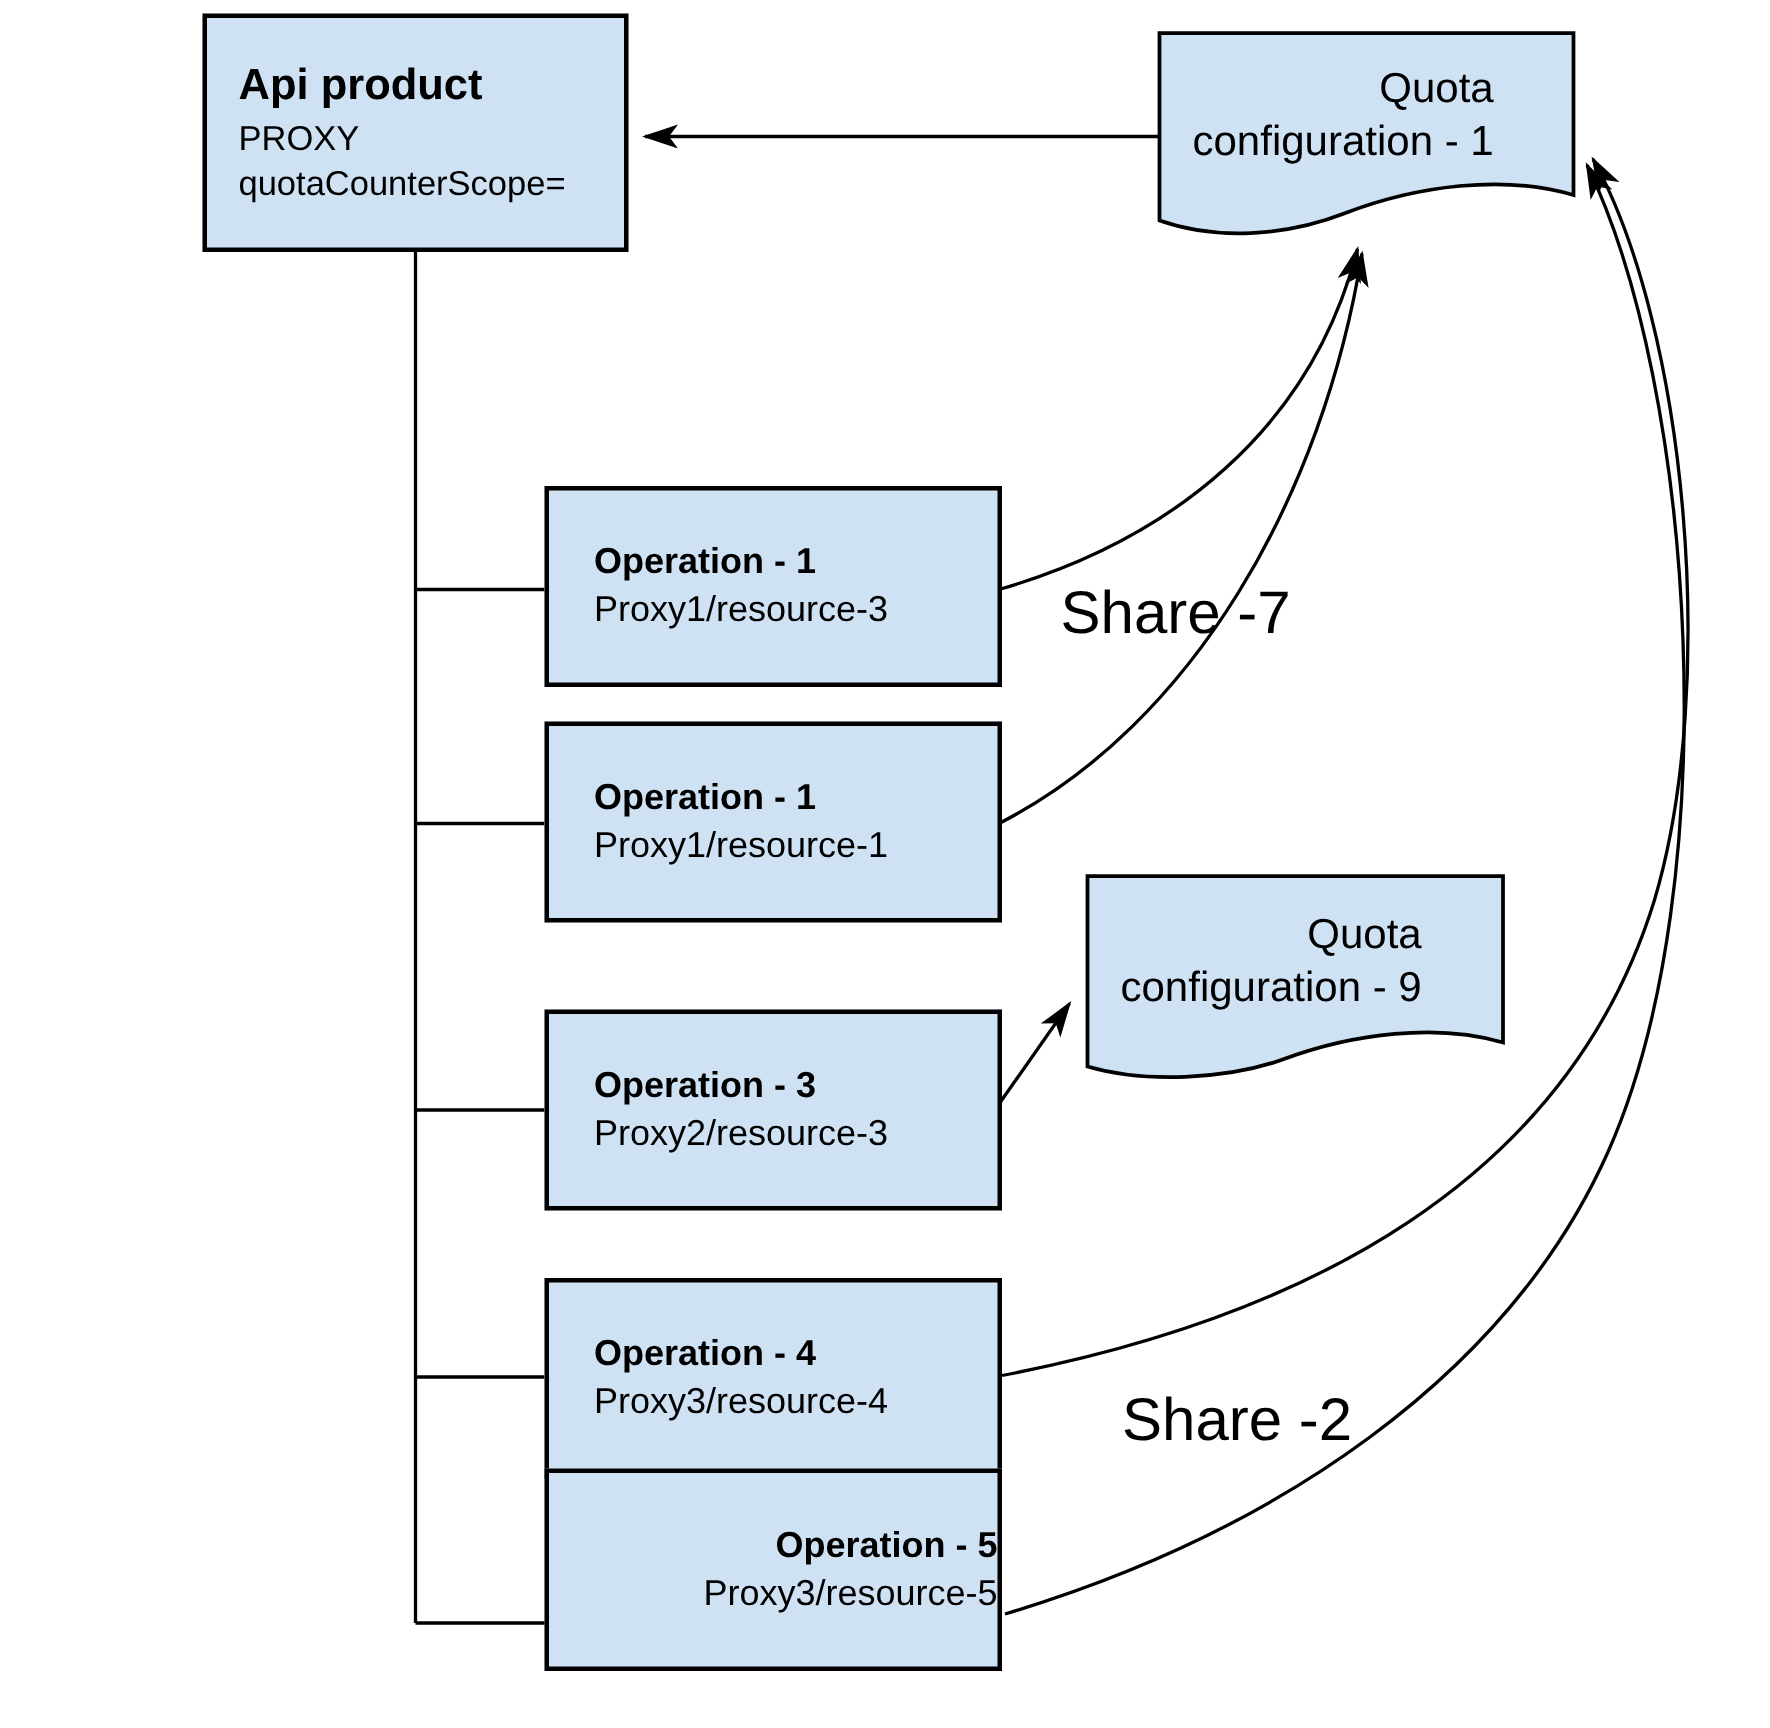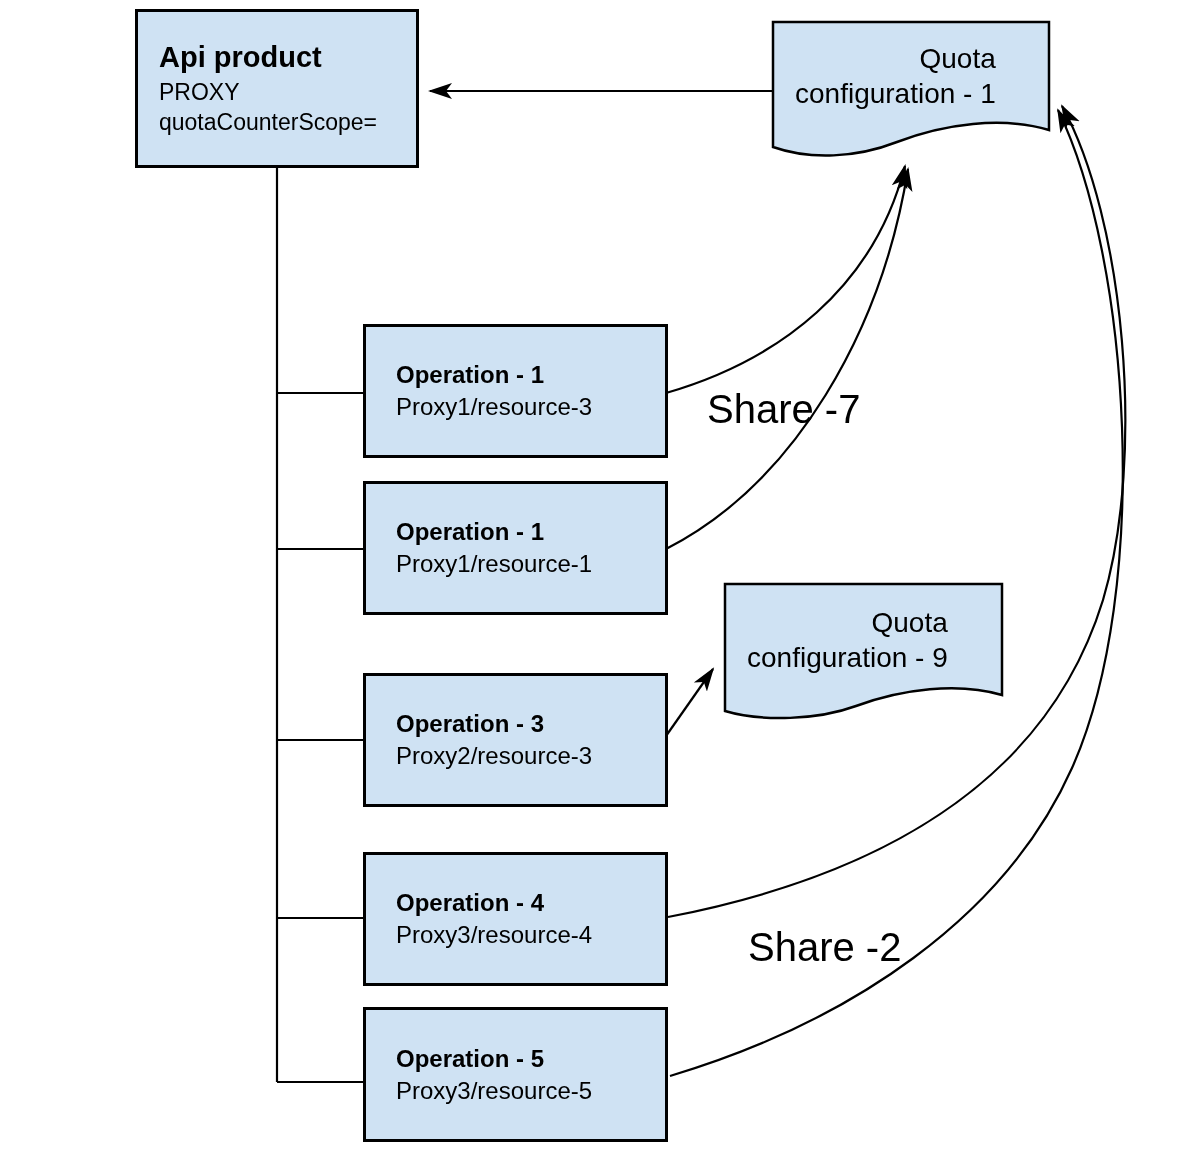--- a/index.html
+++ b/index.html
@@ -45,21 +45,21 @@
   .node-op .title{
     font-size:24px;font-weight:bold;line-height:32px;
   }
   .node-op .sub{
     font-size:24px;line-height:32px;
   }
   #op1{top:324px;}
   #op2{top:481px;}
   #op3{top:673px;}
   #op4{top:852px;}
-  #op5{top:1007px;height:135px;}
+  #op5{top:979px;height:135px;text-align:right;}
   .doc-label{
     position:absolute;
     z-index:3;
     font-size:28px;
     line-height:35px;
     color:#000000;
     white-space:nowrap;
     text-align:right;
   }
   #quota1-label{left:795px;top:41px;}

